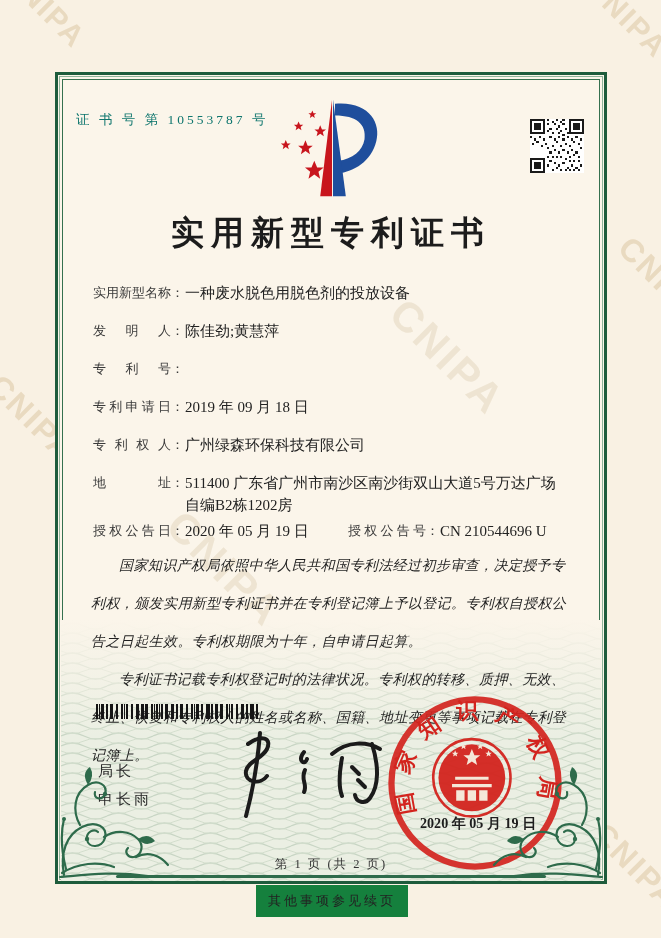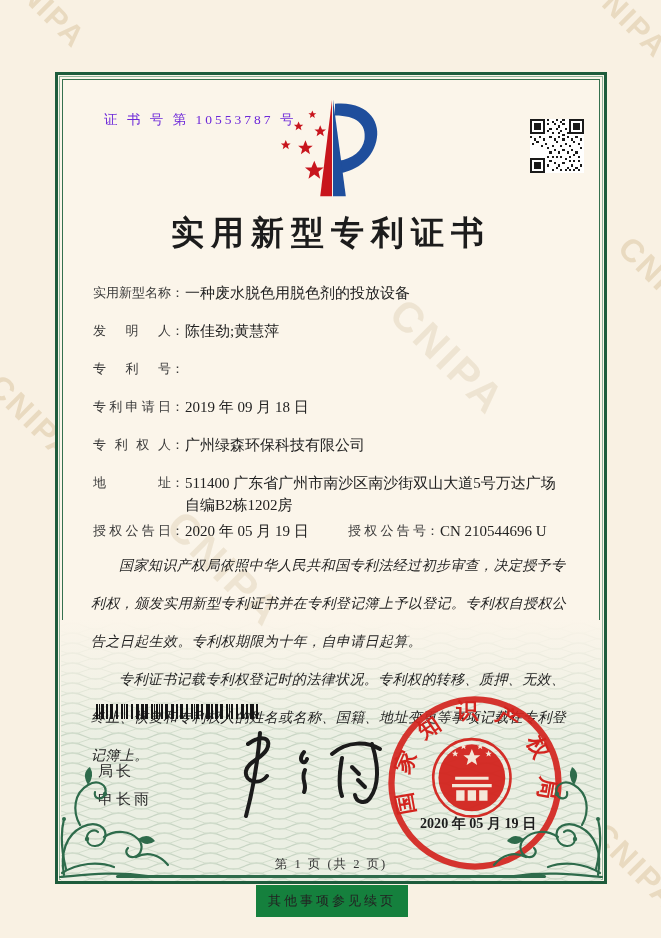--- a/index.html
+++ b/index.html
@@ -27,21 +27,21 @@
     position:absolute; font-family:"Liberation Sans","DejaVu Sans",sans-serif;
     font-weight:bold; font-size:42px; color:#E2D5BC; opacity:.5;
     transform:rotate(45deg); letter-spacing:3px; pointer-events:none;
   }
   .guilloche { position:absolute; left:3px; top:545px; width:540px; height:261px; }
   .guilloche-fade {
     position:absolute; left:3px; top:545px; width:540px; height:130px;
     background:linear-gradient(to bottom, #FBF5EA 0%, rgba(251,245,234,0) 90%);
     pointer-events:none;
   }
-  .cert-no { position:absolute; left:46px; top:36px; font-size:13.5px; letter-spacing:3px; color:#6d28d9; }
+  .cert-no { position:absolute; left:18px; top:36px; font-size:13.5px; letter-spacing:3px; color:#0f766e; }
   .logo { position:absolute; left:212px; top:18px; width:128px; height:112px; }
   .qr { position:absolute; left:472px; top:44px; width:54px; height:54px; }
   .title {
     position:absolute; left:0; right:0; top:136px; text-align:center;
     font-size:33px; font-weight:bold; letter-spacing:7px; color:#1c1c1c;
   }
   .fields { position:absolute; left:35px; right:28px; top:207px; }
   .field { display:flex; margin-bottom:16px; line-height:22px; }
   .f-label {
     width:78px; font-size:13px; color:#3a3a3a; flex:none;

